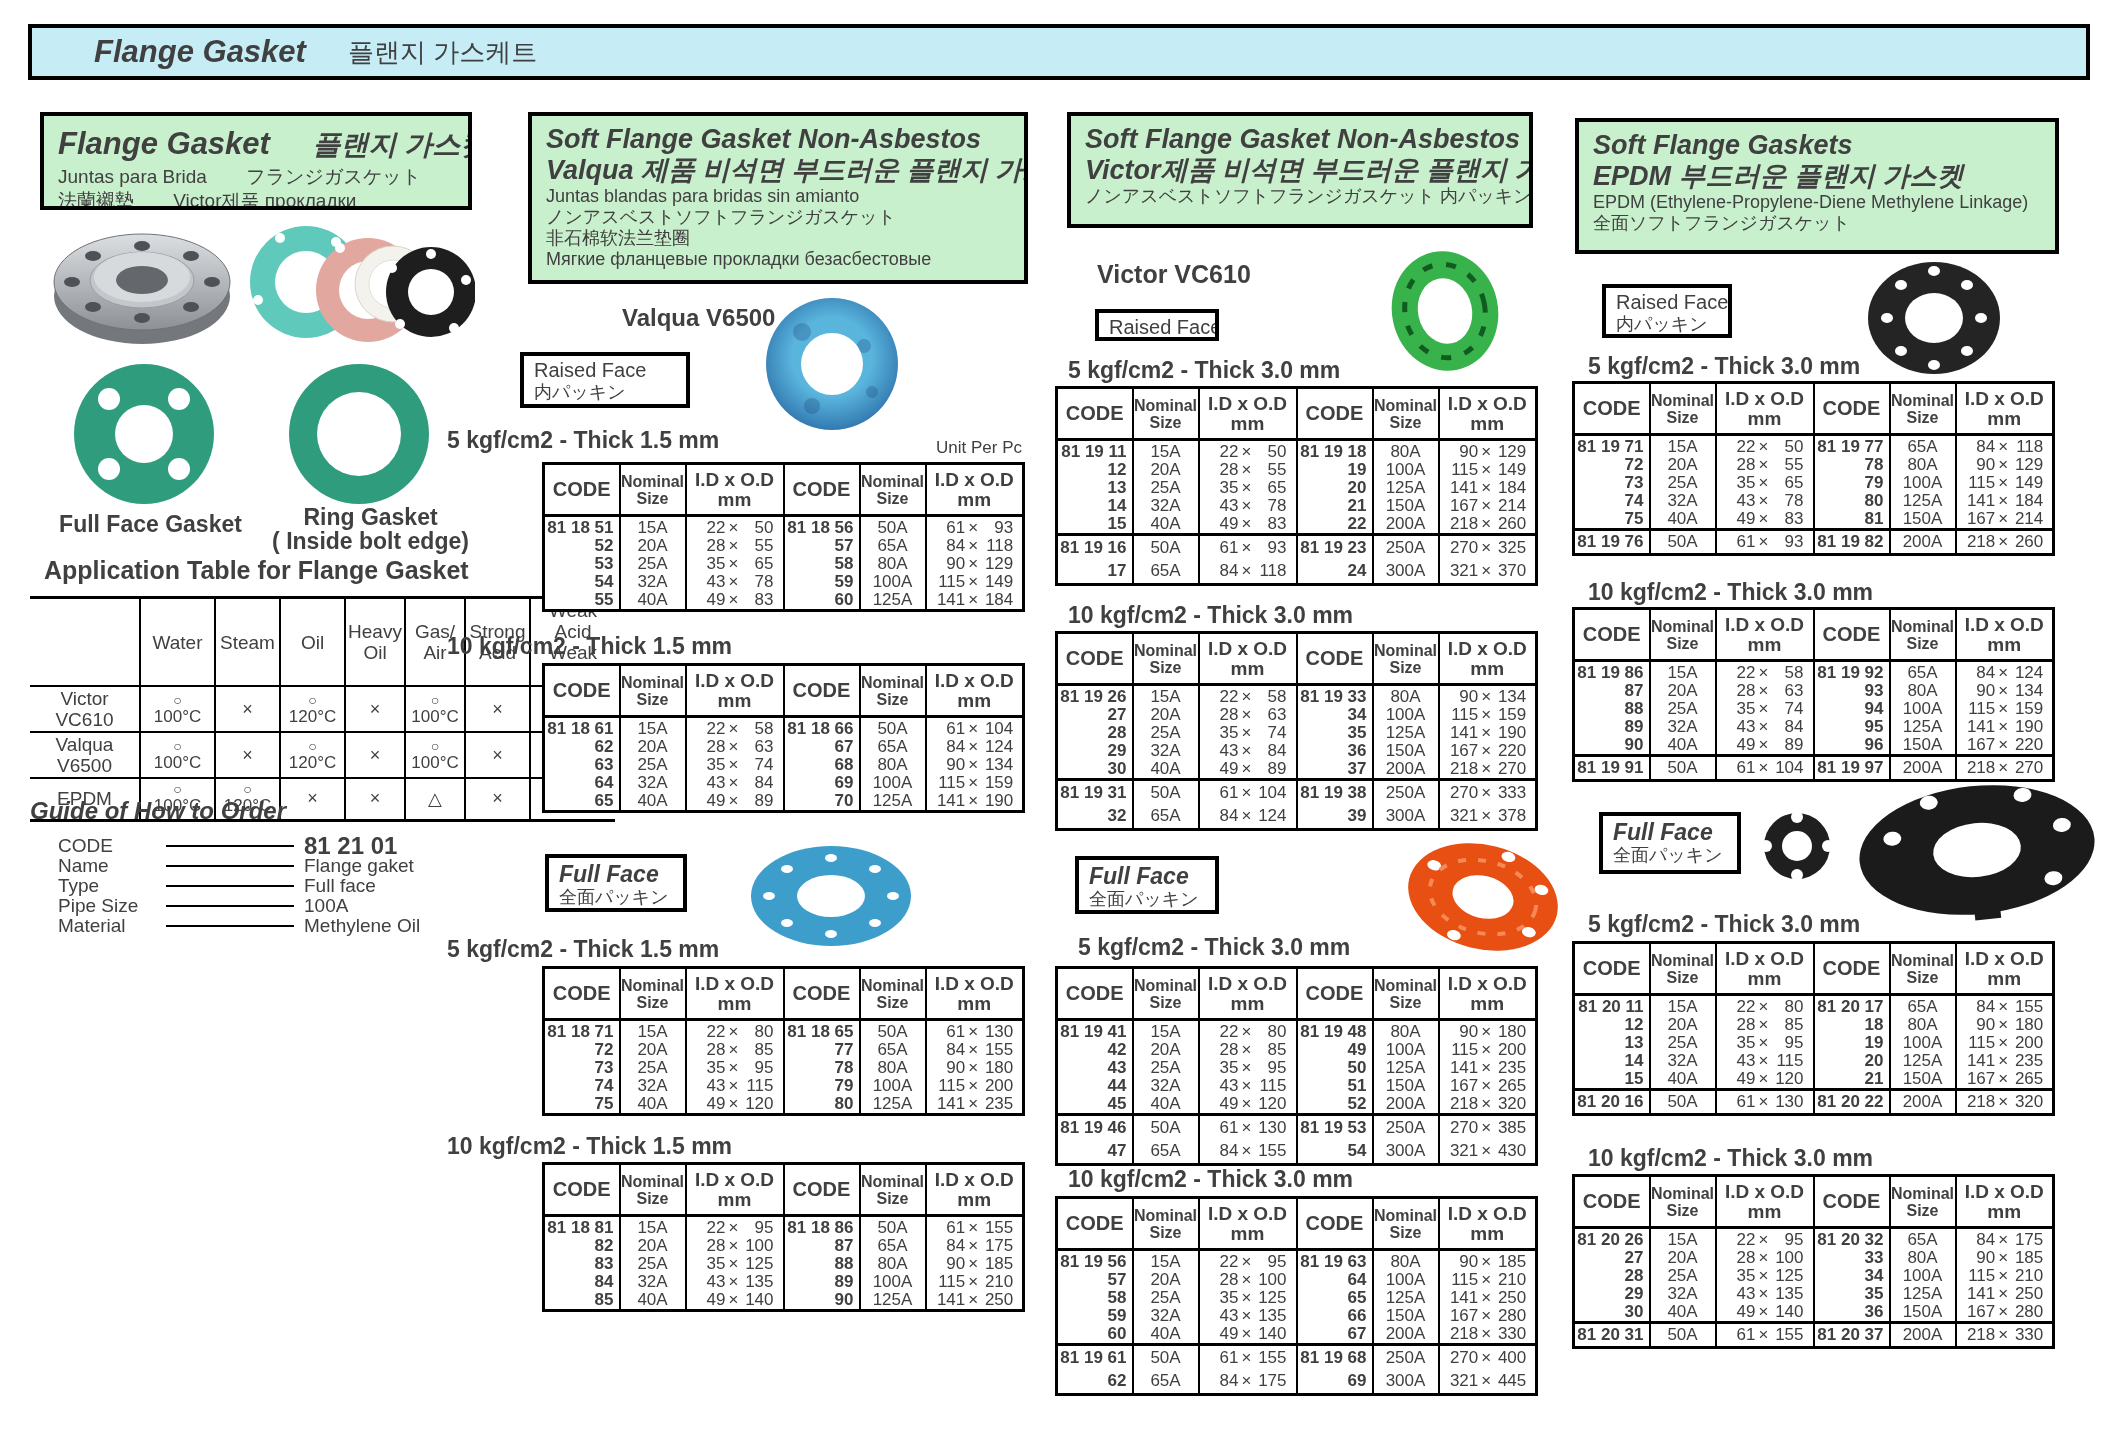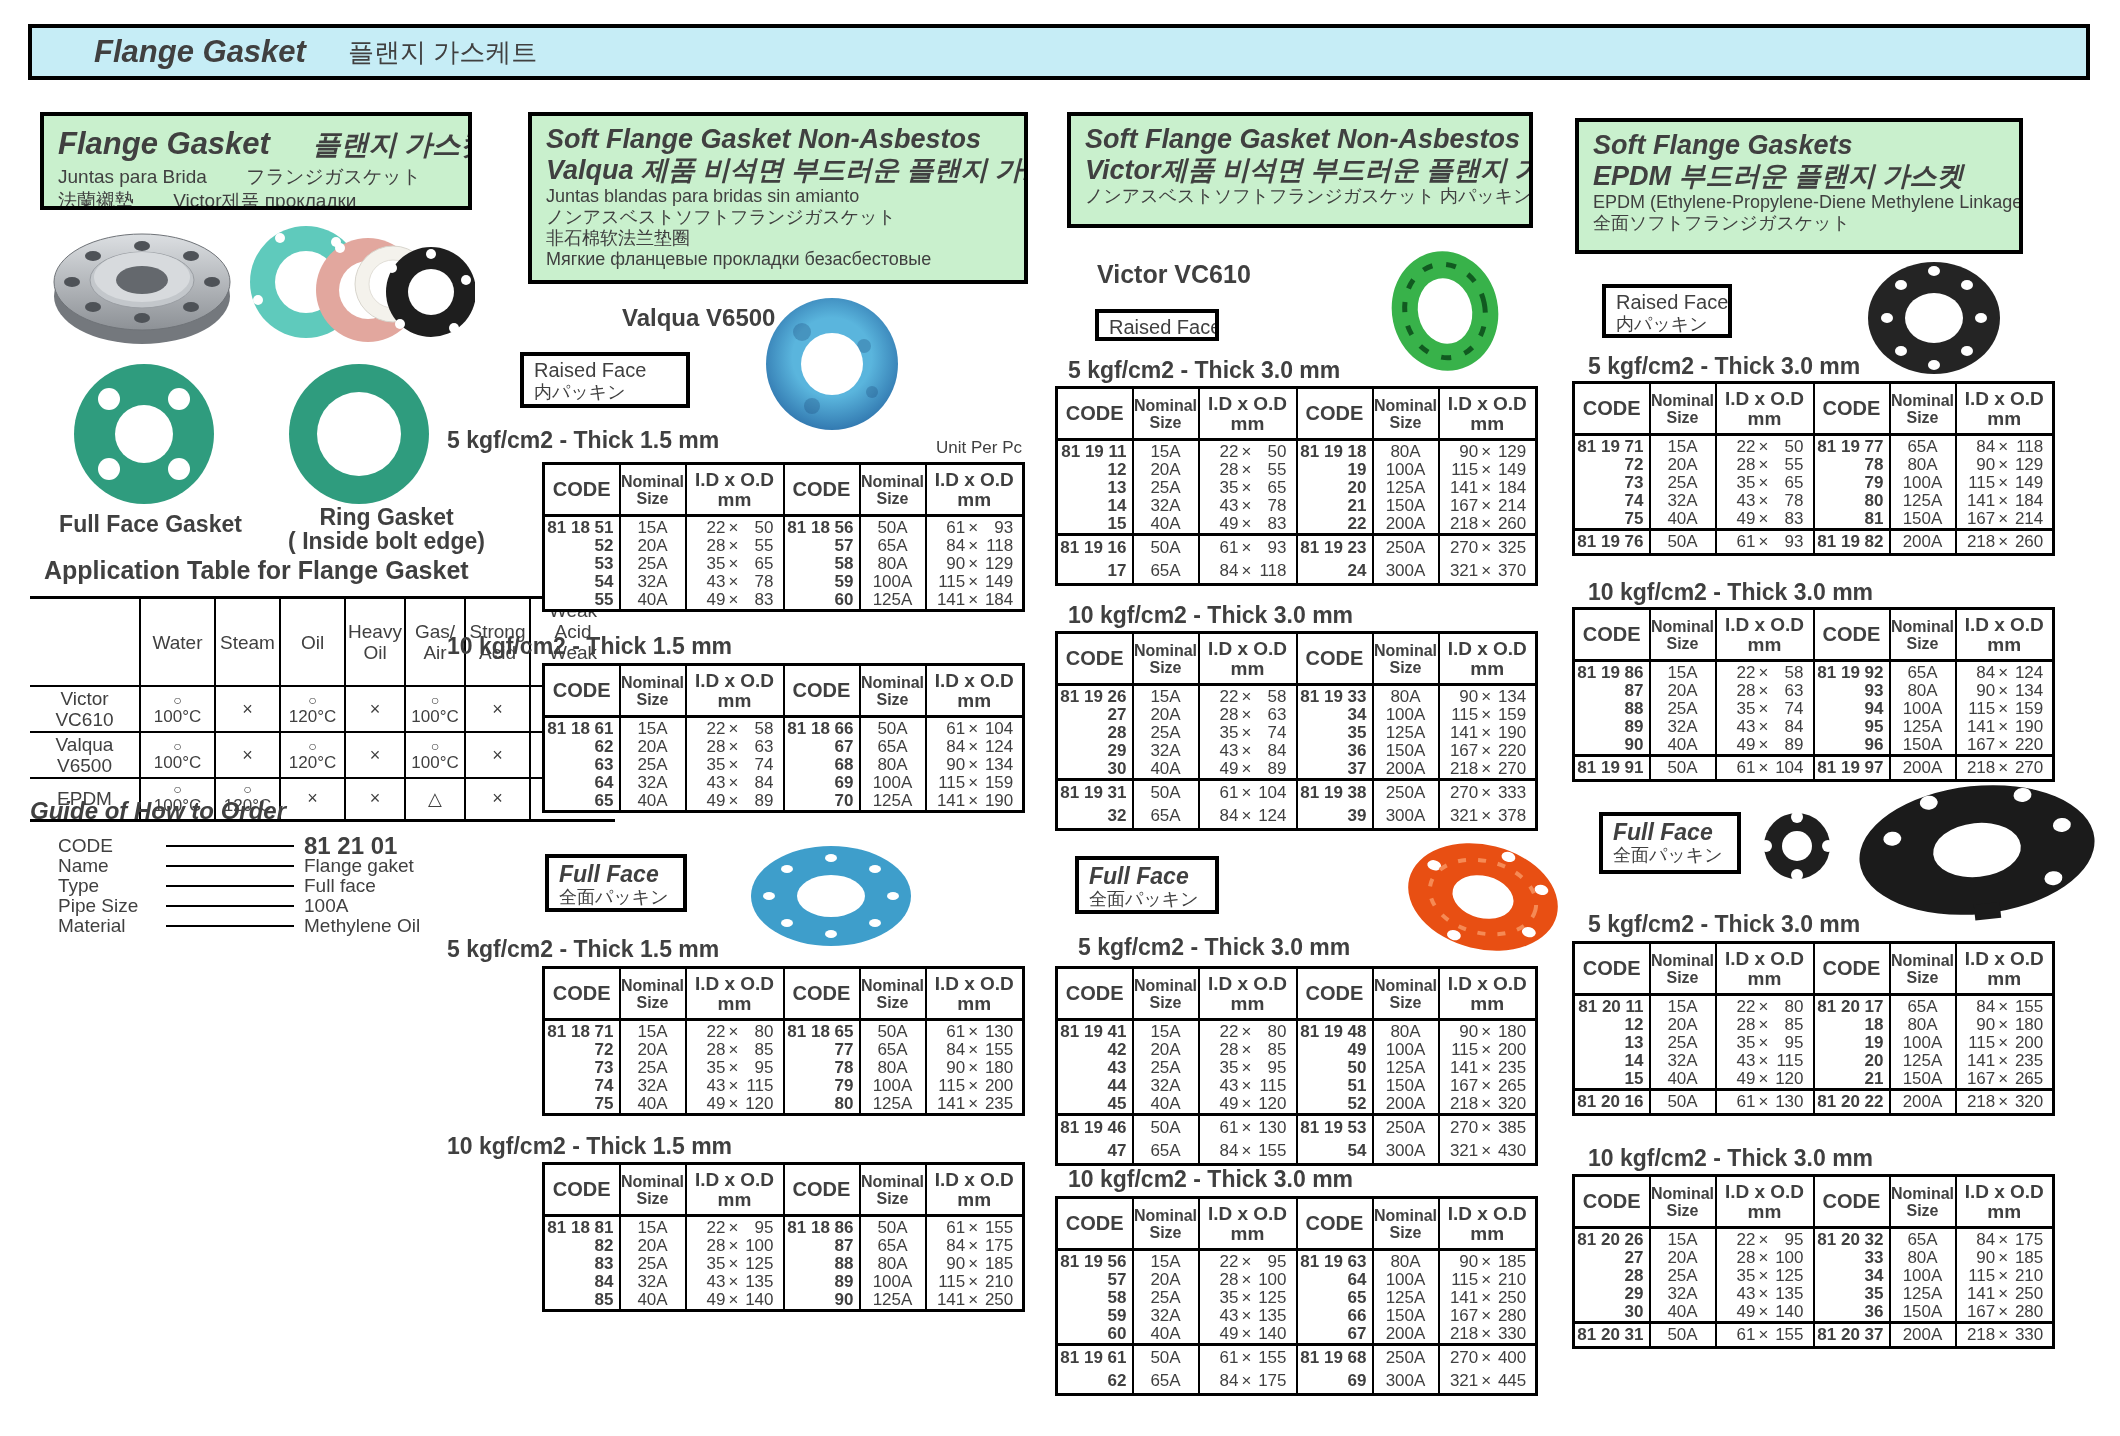--- a/index.html
+++ b/index.html
@@ -160,21 +160,21 @@
   </div>
 
   <div class="photo" style="left:272px;top:358px;">
     <svg width="175" height="152">
       <circle cx="87" cy="76" r="70" fill="#2f9c7e"></circle>
         <circle cx="87" cy="76" r="42" fill="#fff"></circle>
     </svg>
   </div>
 
   <div class="caption" style="left:58px;top:512px;width:185px;">Full Face Gasket</div>
-  <div class="caption" style="left:284px;top:505px;width:205px;">
+  <div class="caption" style="left:268px;top:505px;width:205px;">
     <div>Ring Gasket</div>
     <div>( Inside bolt edge)</div>
   </div>
 
   <div class="apptitle" style="left:44px;top:556px;">Application Table for Flange Gasket</div>
   <div class="tablehost" style="left:30px;top:596px;">
       <table class="apptable">
         <colgroup>
           <col style="width: 110px;">
           <col style="width: 75px;">
@@ -1125,21 +1125,21 @@
             <td class="sizecell">65A</td>
             <td class="idodcell"><span class="idv">84</span><span class="xm">×</span><span class="odv">175</span></td>
             <td class="codecell">69</td>
             <td class="sizecell">300A</td>
             <td class="idodcell"><span class="idv">321</span><span class="xm">×</span><span class="odv">445</span></td>
           </tr>
         </tbody>
       </table>
     </div>
 
-  <div class="greenbox" style="left:1575px;top:118px;width:448px;height:136px;">
+  <div class="greenbox" style="left:1575px;top:118px;width:484px;height:136px;">
       <div class="bx-title">Soft Flange Gaskets</div>
       <div class="bx-title">EPDM 부드러운 플랜지 가스켓</div>
       <div class="bx-sub">EPDM (Ethylene-Propylene-Diene Methylene Linkage)</div>
       <div class="bx-sub">全面ソフトフランジガスケット</div>
     </div>
 
   <div class="facebox" style="left:1602px;top:284px;width:130px;height:54px;">
     <div class="fb-label">Raised Face</div>
     <div class="fb-sub">内パッキン</div>
   </div>

